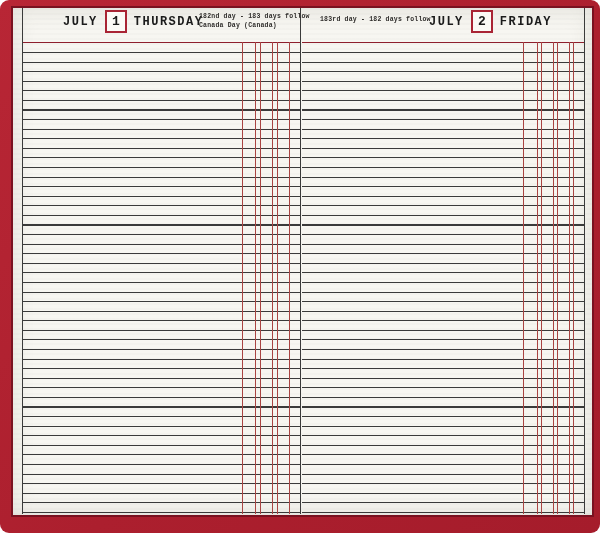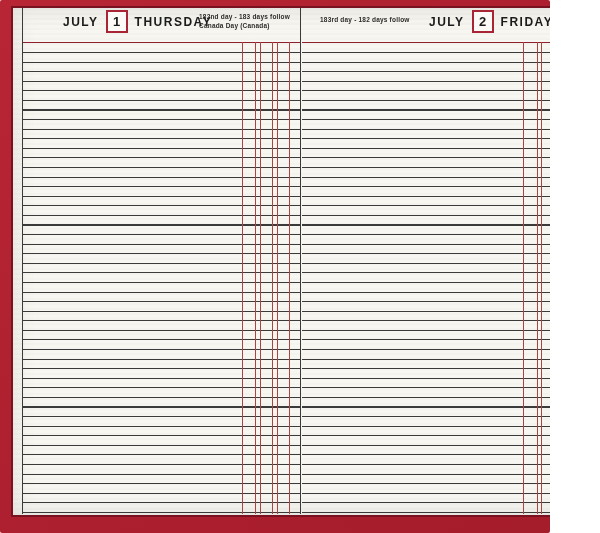--- a/index.html
+++ b/index.html
@@ -1,20 +1,20 @@
 <!DOCTYPE html>
 <html><head>
 <meta charset="utf-8">
 <style>
   html,body{margin:0;padding:0;background:#ffffff;}
   .stage{
-    position:relative;width:550px;height:533px;
+    position:relative;width:600px;height:533px;
     background:linear-gradient(135deg,#b82635 0%,#ac1f2e 55%,#a51c2b 100%);
-    border-radius:2px;overflow:hidden;
-    font-family:Liberation Sans, sans-serif;
+    border-radius:9px;overflow:hidden;
+    font-family:Liberation Mono, monospace;
   }
   .sheet{
     position:absolute;left:13px;top:8px;width:579px;height:507px;
     background:#f7f6f1;
     background-image:repeating-linear-gradient(0deg,rgba(0,0,0,0.015) 0 2px,rgba(255,255,255,0) 2px 5px);
     box-shadow:0 0 0 2px #7a1120, inset 0 0 22px rgba(80,70,60,0.14);
   }
   #ruling-layer{position:absolute;inset:0;}
   .ln{position:absolute;}
   .hdr{

